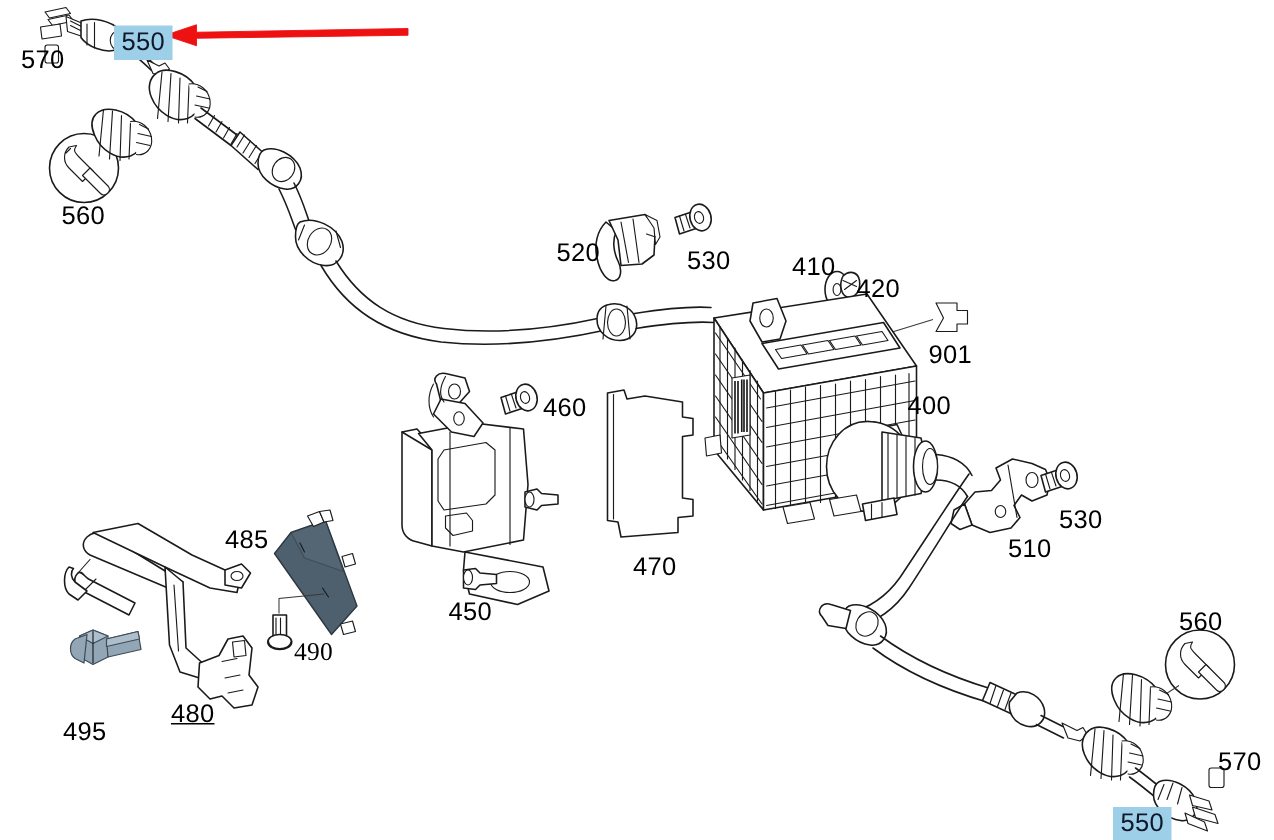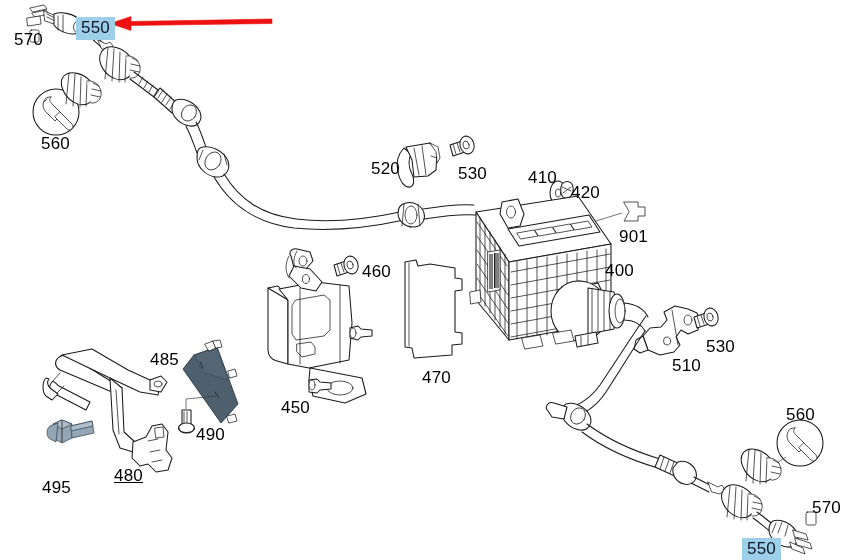--- a/index.html
+++ b/index.html
@@ -367,23 +367,23 @@
   <div class="callout hl" style="left:76px; top:17px;">550</div>
   <div class="callout" style="left:41px; top:134px;">560</div>
   <div class="callout" style="left:371px; top:159px;">520</div>
   <div class="callout" style="left:458px; top:164px;">530</div>
   <div class="callout" style="left:528px; top:168px;">410</div>
   <div class="callout" style="left:571px; top:183px;">420</div>
   <div class="callout" style="left:619px; top:227px;text-align:center;">901</div>
   <div class="callout" style="left:605px; top:261px;">400</div>
   <div class="callout" style="left:362px; top:262px;">460</div>
   <div class="callout" style="left:422px; top:368px;">470</div>
-  <div class="callout" style="left:281px; top:398px;">450</div>
+  <div class="callout" style="left:299px; top:398px;">450</div>
   <div class="callout" style="left:150px; top:350px;">485</div>
-  <div class="callout" style="left:196px; top:425px;">490</div>
+  <div class="callout" style="left:196px; top:425px;font-family:Liberation Serif, serif;">490</div>
   <div class="callout" style="left:42px; top:452px;margin-top:26px;">495</div>
   <div class="callout" style="left:114px; top:466px;text-decoration:underline;">480</div>
   <div class="callout" style="left:672px; top:356px;">510</div>
   <div class="callout" style="left:706px; top:337px;">530</div>
   <div class="callout" style="left:786px; top:405px;">560</div>
   <div class="callout" style="left:812px; top:498px;">570</div>
   <div class="callout hl" style="left:742px; top:538px;">550</div>
 
 </div>
 

